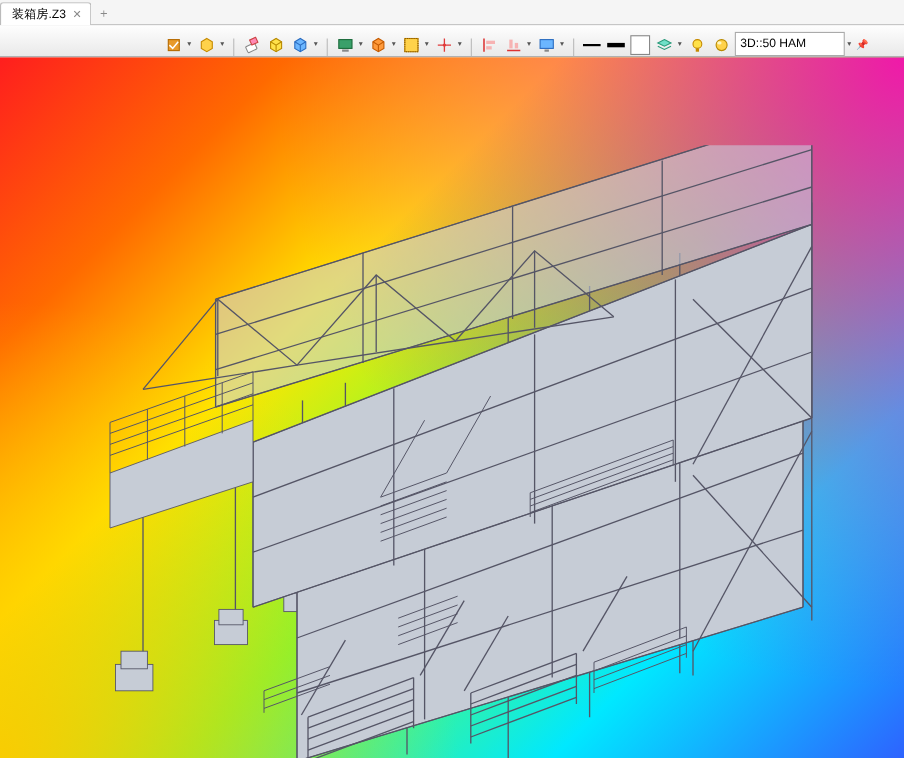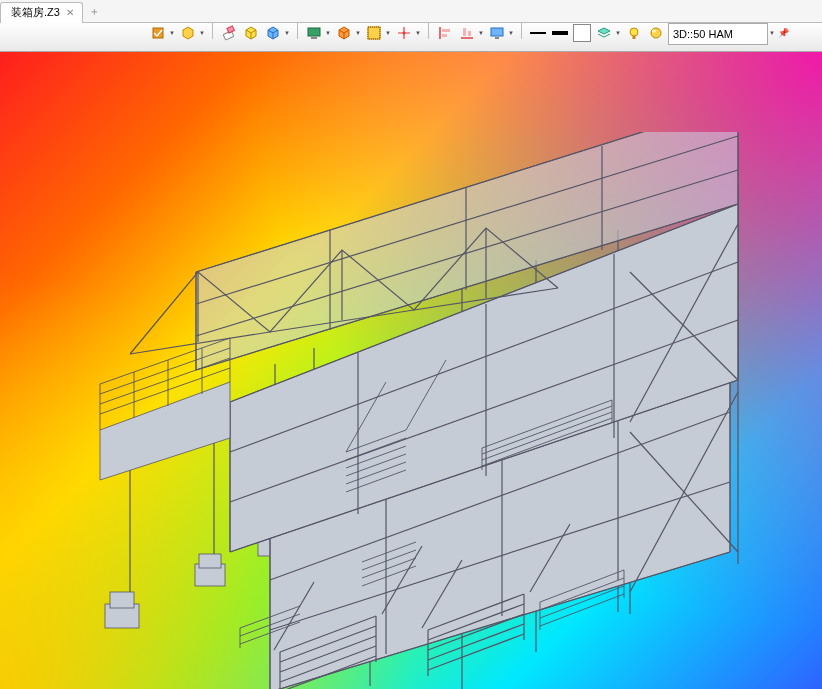--- a/index.html
+++ b/index.html
@@ -1,20 +1,20 @@
 <!DOCTYPE html>
 <html><head>
 <meta charset="utf-8">
 <style>
 html,body{margin:0;padding:0;width:822px;height:689px;font-family:"Segoe UI",Arial,sans-serif;font-size:11px;background:#e8e8e8;overflow:hidden}
 .tabbar{height:22px;background:#f5f5f5;border-bottom:1px solid #bbb;display:flex;align-items:center}
 .tab{height:20px;padding:0 8px 0 10px;background:#fff;border:1px solid #bbb;border-bottom:none;border-radius:3px 3px 0 0;display:flex;align-items:center;gap:6px;margin-top:2px}
 .closex{font-size:10px;color:#888;cursor:pointer}
 .newtab{width:18px;height:18px;display:flex;align-items:center;justify-content:center;color:#888;margin-left:2px;cursor:pointer}
-.toolbar{height:28px;display:flex;align-items:flex-start;padding:0 6px;gap:2px;background:linear-gradient(#fefefe,#e9e9e9);border-bottom:1px solid #aaa}
+.toolbar{height:28px;display:flex;align-items:flex-end;padding:0 6px;gap:2px;background:linear-gradient(#fefefe,#e9e9e9);border-bottom:1px solid #aaa}
 .tbbtn{width:20px;height:20px;display:flex;align-items:center;justify-content:center;border-radius:2px;cursor:pointer}
 .dd{width:8px;height:20px;display:flex;align-items:center;justify-content:center;color:#555;font-size:6px;cursor:pointer;margin-left:-2px}
 .sep{width:1px;height:16px;background:#bbb;margin:0 4px}
 .thindash{width:16px;height:2px;background:#000}
 .thickdash{width:16px;height:4px;background:#000}
 .colorsw{width:16px;height:16px;border:1px solid #888}
 .coordbox{height:20px;min-width:90px;padding:0 4px;background:#fff;border:1px solid #aaa;display:flex;align-items:center;gap:3px}
 .pin{width:12px;height:20px;display:flex;align-items:center;justify-content:center;color:#555;font-size:9px}
 .viewport{position:relative;width:822px;height:639px;overflow:hidden}
 .bg{position:absolute;inset:0;background:

